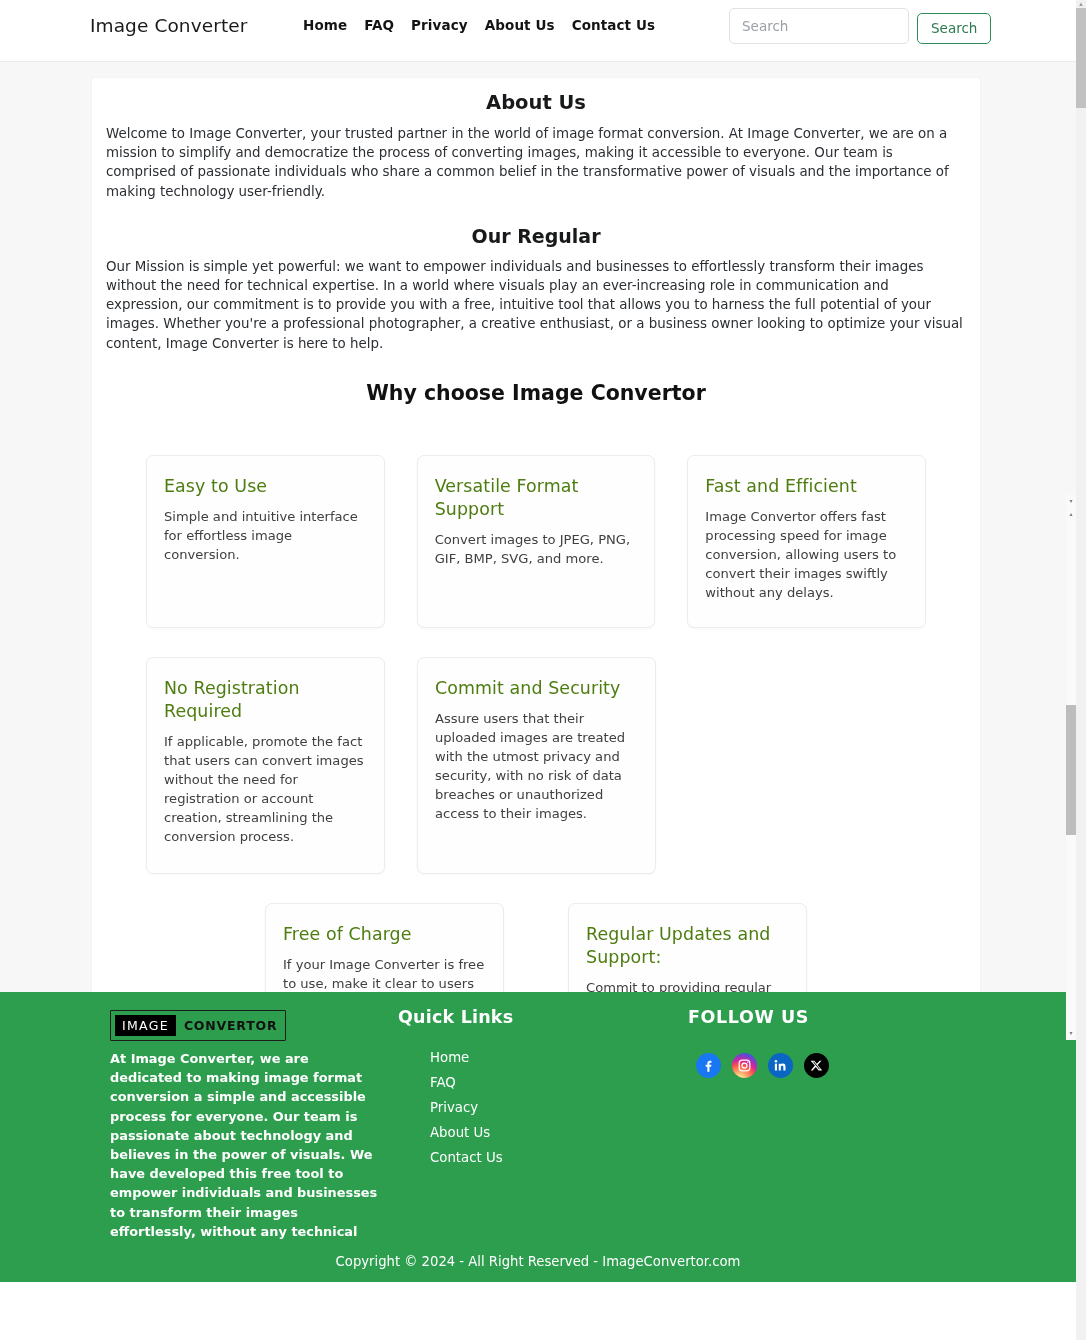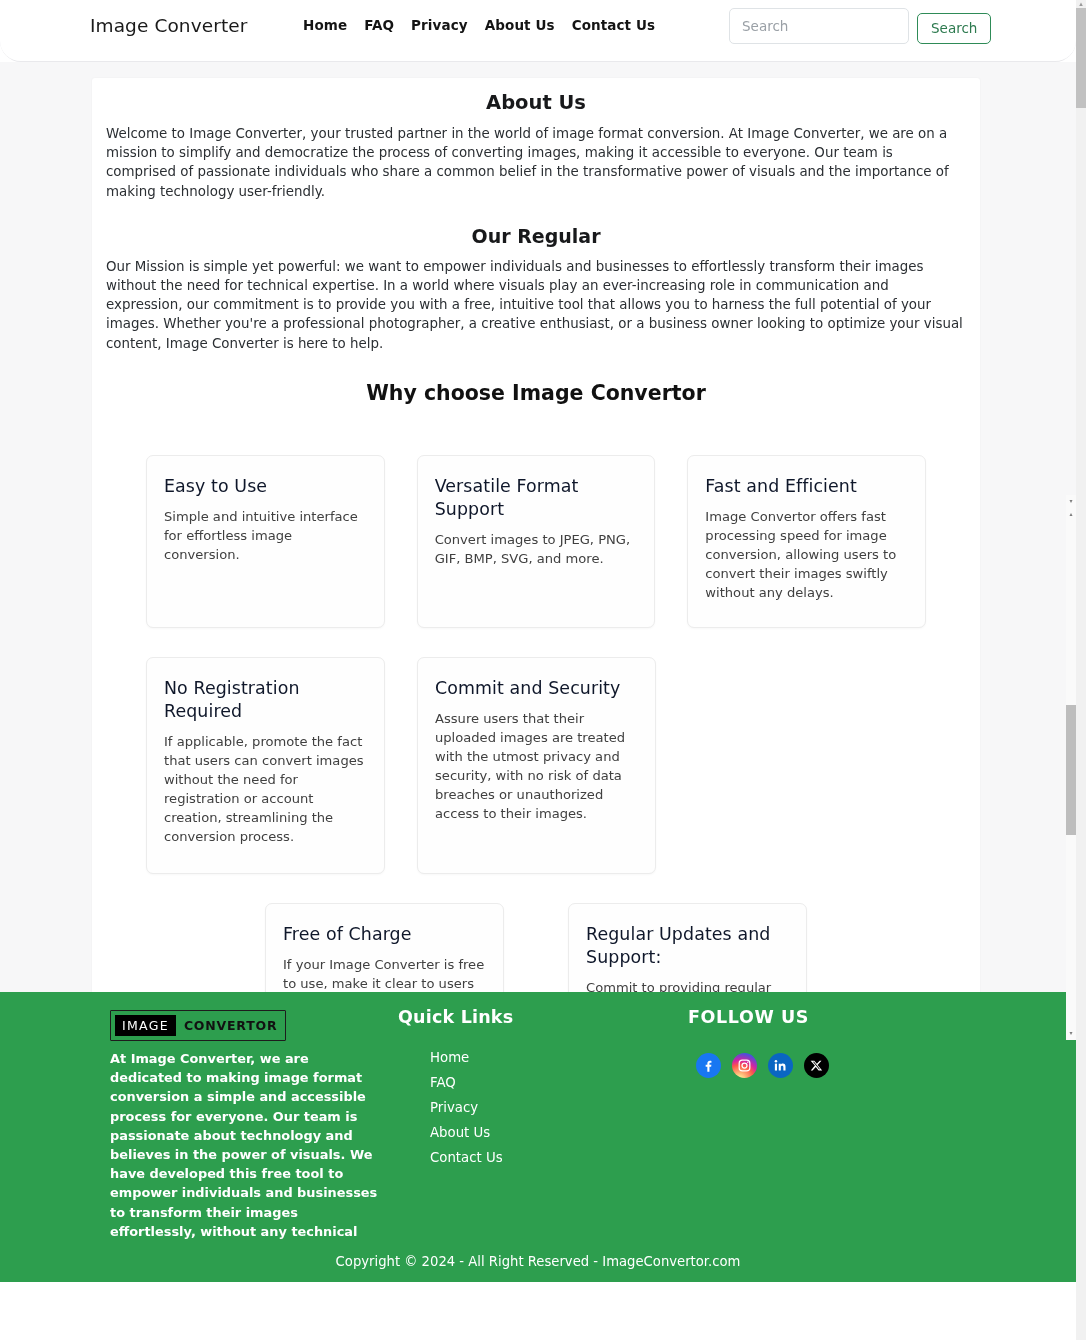--- a/index.html
+++ b/index.html
@@ -22,21 +22,20 @@
   
   .header {
     position: absolute;
     top: 0; left: 0;
     width: 1076px;
     height: 62px;
     background: #ffffff;
     border-bottom: 1px solid #e9e9ec;
     display: flex;
     align-items: center;
-    border-radius: 21px;
   }
   .brand {
     position: absolute;
     left: 90px;
     top: 15px;
     font-size: 18.5px;
     color: #1a1a1a;
     letter-spacing: .1px;
     font-weight: 400;
   }
@@ -146,21 +145,21 @@
     padding: 19px 17px 16px 17px;
     box-shadow: 0 1px 2px rgba(0,0,0,0.03);
   }
   .card.r1 { height: 173px; }
   .card.r2 { height: 217px; }
   .card.r3 { height: 240px; }
   .card h3 {
     margin: 0 0 9px 0;
     font-size: 17.4px;
     font-weight: 400;
-    color: #0f172a;
+    color: #4d7c0f;
     line-height: 23px;
     letter-spacing: .1px;
   }
   .card p {
     margin: 0;
     font-size: 13.1px;
     line-height: 19px;
     color: #404040;
   }
 

